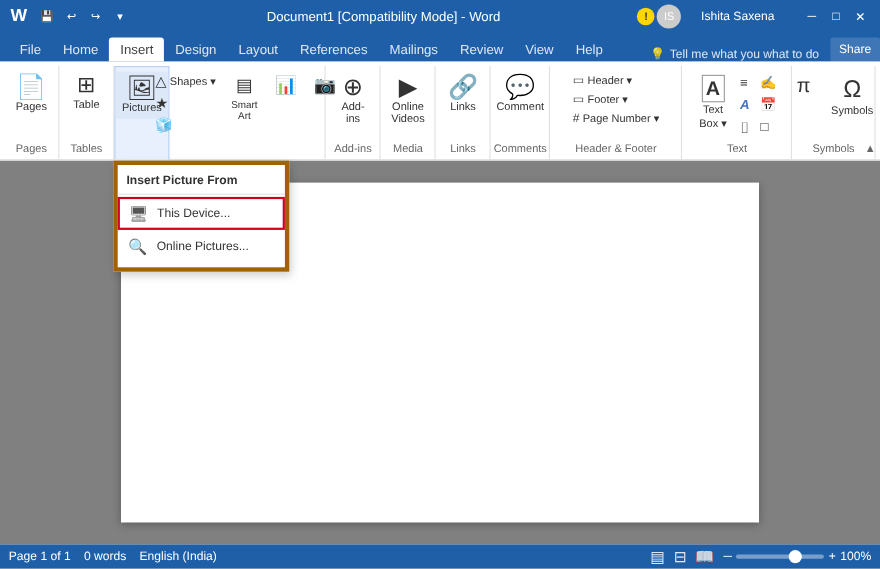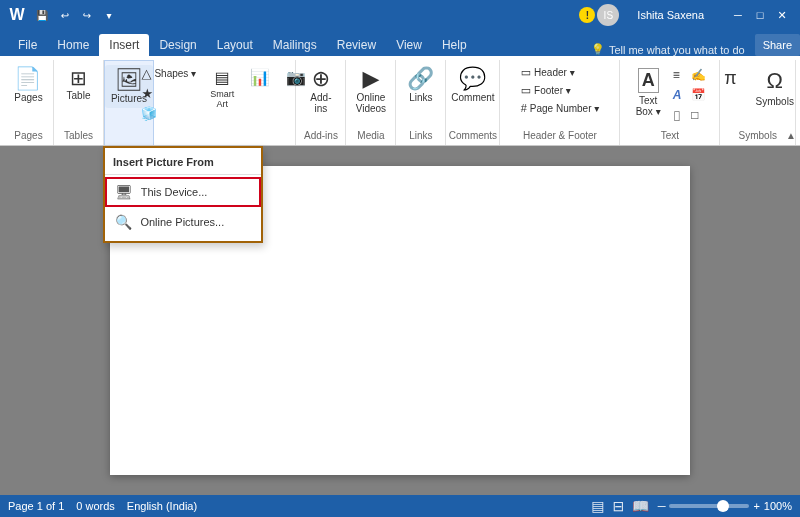--- a/index.html
+++ b/index.html
@@ -153,21 +153,21 @@
       cursor: pointer;
       color: #666;
     }
 
     
     .dropdown-menu {
       position: absolute;
       top: 90px;
       left: 103px;
       background: white;
-      border: 2px solid #a16207;
+      border: 4px solid #a16207;
       box-shadow: 2px 4px 8px rgba(0,0,0,0.2);
       z-index: 100;
       min-width: 160px;
       padding: 4px 0;
     }
     .dropdown-header {
       font-size: 11px;
       font-weight: 600;
       color: #333;
       padding: 4px 8px 6px 8px;
@@ -248,39 +248,41 @@
 <body>
 
 <div class="title-bar">
   <div class="title-bar-left">
     <div class="qat-btn" style="font-size:16px; color:#fff; font-weight:bold; margin-right:4px;">W</div>
     <div class="qat-btn" title="Save">💾</div>
     <div class="qat-btn" title="Undo">↩</div>
     <div class="qat-btn" title="Redo">↪</div>
     <div class="qat-btn" title="Customize">▾</div>
   </div>
+  <div class="title-bar-center">Document1 [Compatibility Mode] - Word</div>
   <div class="title-bar-right">
     <div class="warning-icon">!</div>
     <div class="user-section">
       <div class="user-avatar">IS</div>
       <span>Ishita Saxena</span>
     </div>
     <div style="width:20px;"></div>
     <div class="title-btn">─</div>
     <div class="title-btn">□</div>
     <div class="title-btn close">✕</div>
   </div>
 </div>
 
 <div class="ribbon-tabs">
   <div class="ribbon-tab">File</div>
   <div class="ribbon-tab">Home</div>
   <div class="ribbon-tab active">Insert</div>
   <div class="ribbon-tab">Design</div>
   <div class="ribbon-tab">Layout</div>
+  <div class="ribbon-tab">References</div>
   <div class="ribbon-tab">Mailings</div>
   <div class="ribbon-tab">Review</div>
   <div class="ribbon-tab">View</div>
   <div class="ribbon-tab">Help</div>
   <div class="ribbon-search">
     <span>💡</span>
     <span>Tell me what you what to do</span>
   </div>
   <div class="ribbon-share">Share</div>
 </div>

